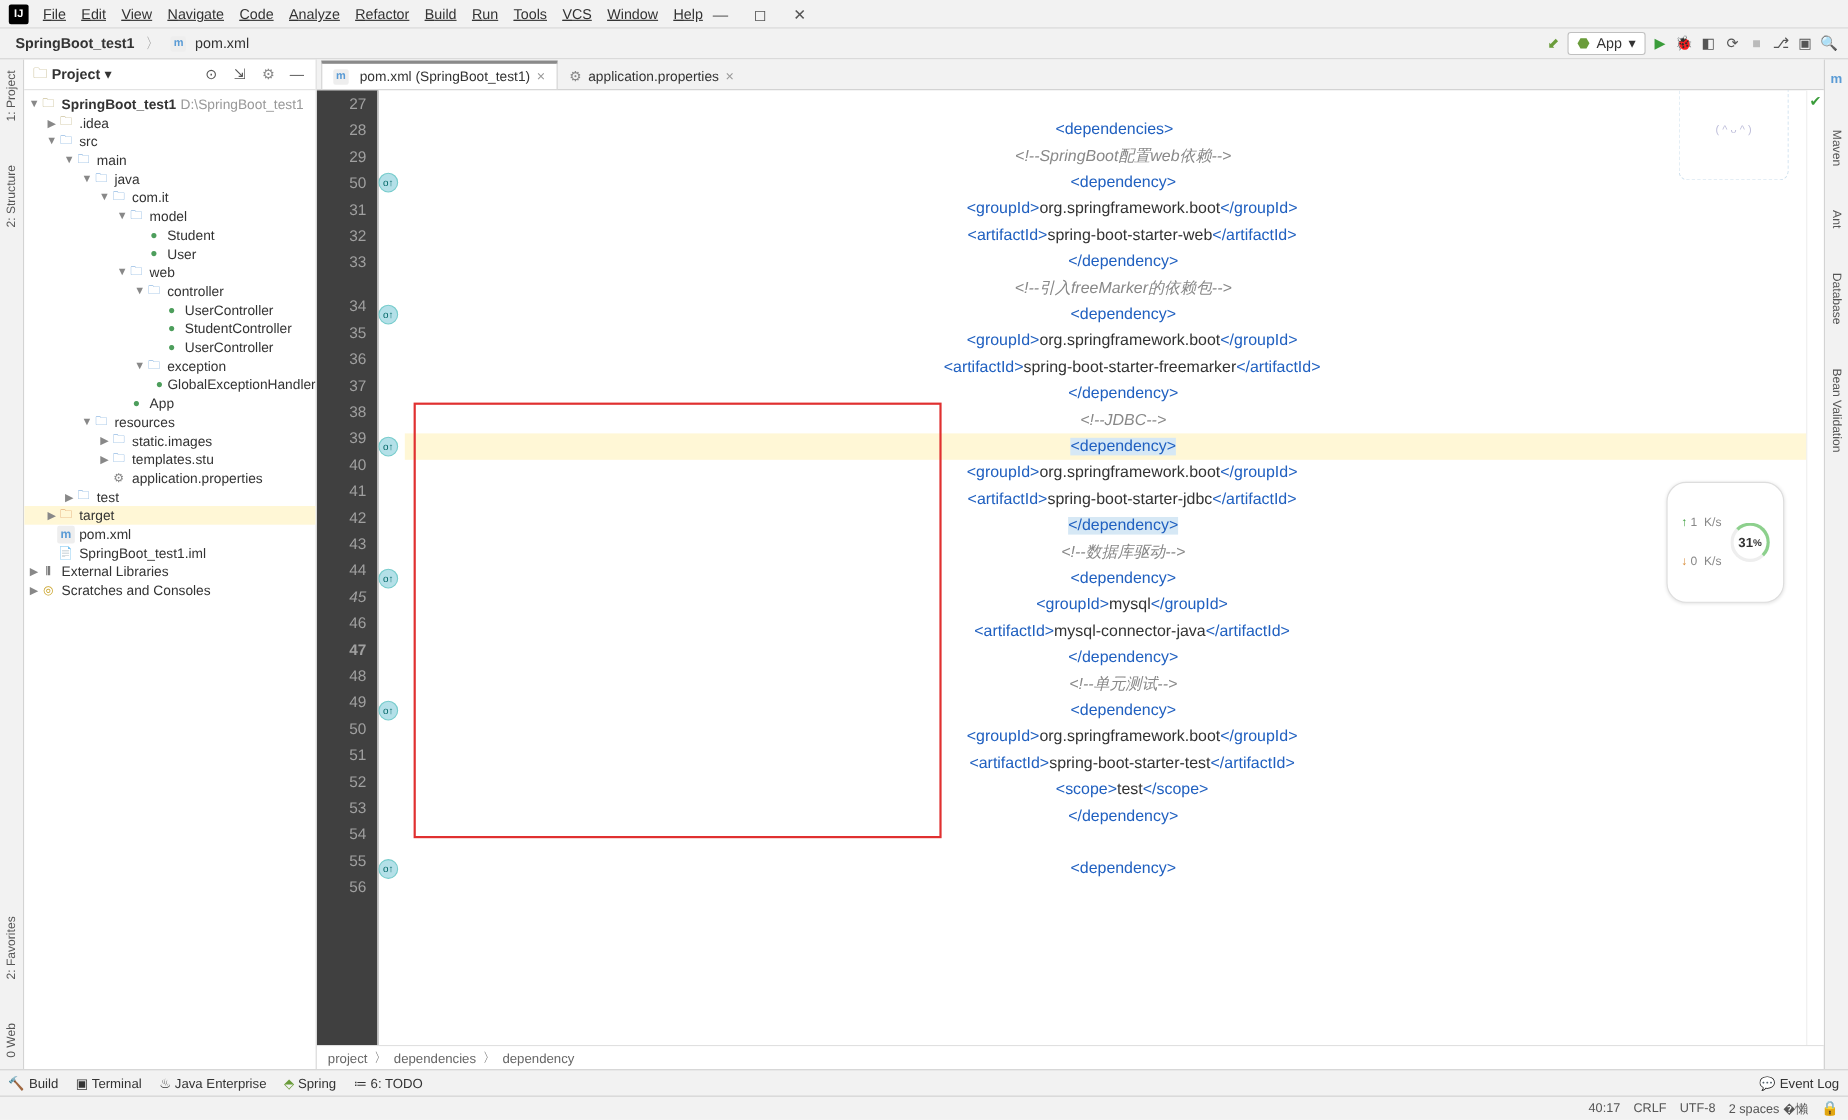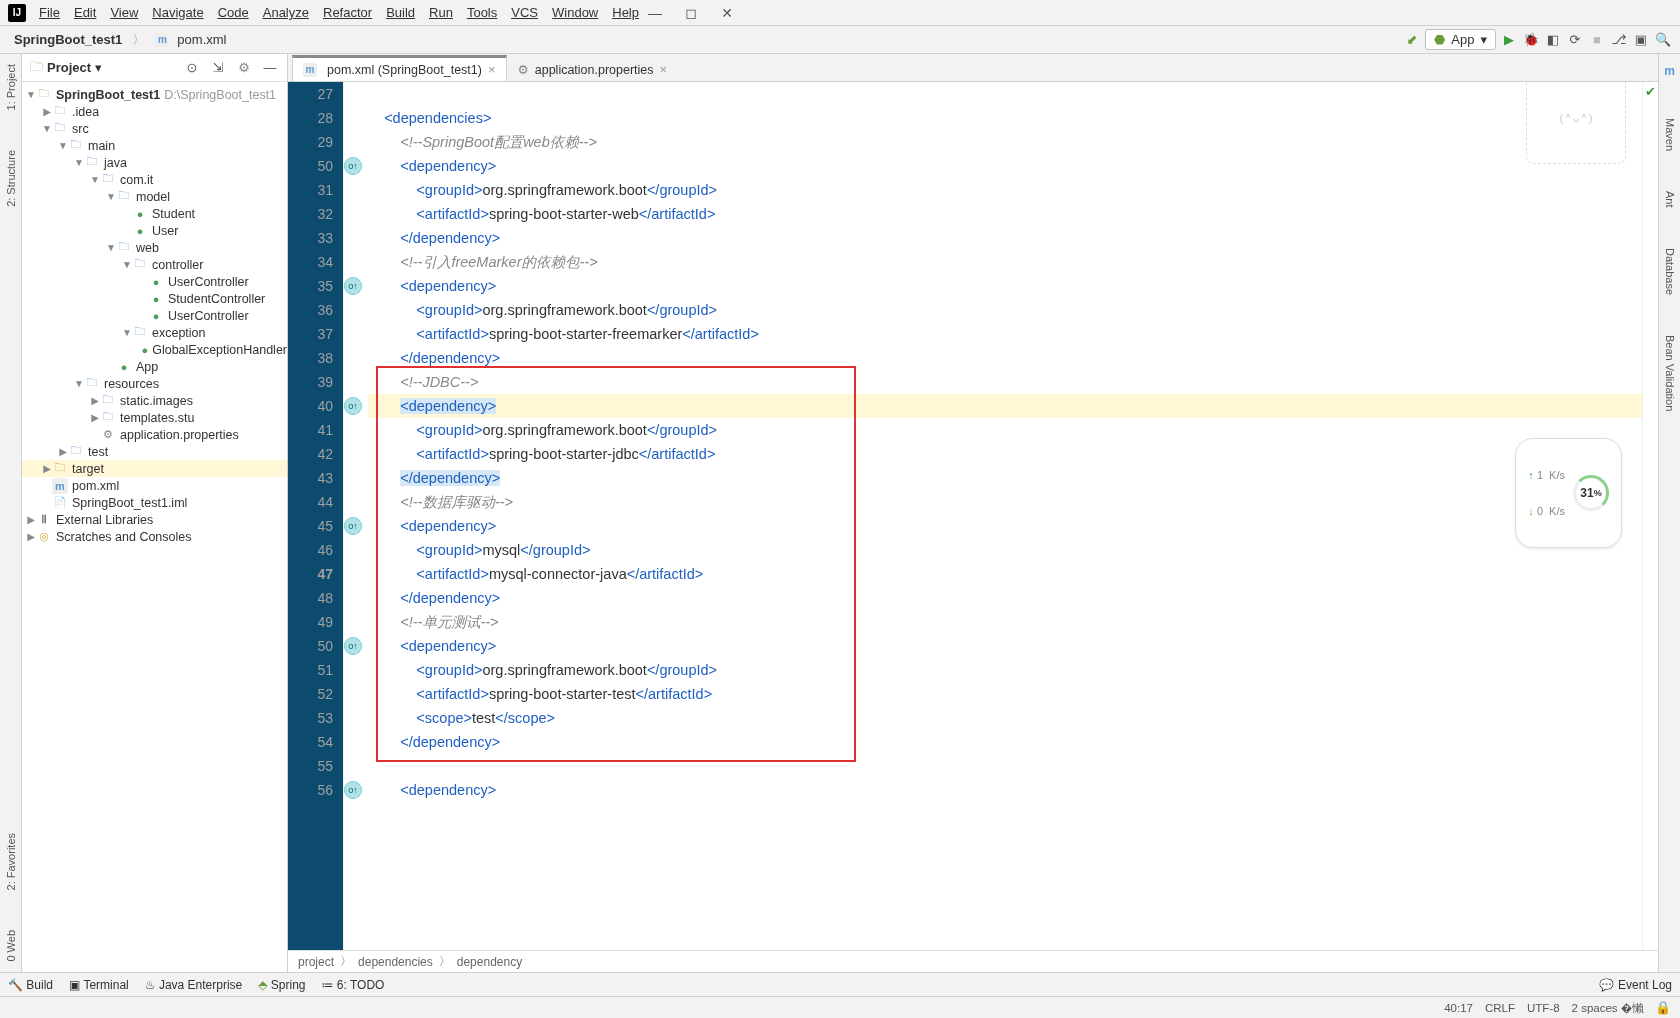--- a/index.html
+++ b/index.html
@@ -46,25 +46,25 @@
     .folder-icon.orange{color:#d89050;}
     .tree-row .path {color:#999;margin-left:4px;}
 
     
     .editor-area { flex:1; display:flex; flex-direction:column; background:#fff;}
     .editor-tabs { height:28px; display:flex; align-items:end; padding:0 4px; border-bottom:1px solid #d0d0d0; background:#f2f2f2;}
     .editor-tab { padding:4px 10px; display:flex; align-items:center; gap:6px; font-size:12.5px; border:1px solid transparent; border-bottom:none; position:relative;}
     .editor-tab.active { background:#fff; border-color:#d0d0d0; border-top:3px solid #8a8a8a;}
     .editor-tab .close{font-size:13px;color:#999;}
     .editor-body { flex:1; display:flex; overflow:hidden; position:relative;}
-    .gutter { width:56px; background:#0c4a6e; border-right:1px solid #eee; text-align:right; color:#a0a0a0; font-family:"Consolas",monospace; font-size:14px; line-height:24px; padding-right:10px; position:relative;}
+    .gutter { width:56px; background:#404040; border-right:1px solid #eee; text-align:right; color:#a0a0a0; font-family:"Consolas",monospace; font-size:14px; line-height:24px; padding-right:10px; position:relative;}
     .gutter-icons { position:absolute; left:56px; top:0; width:24px; background:#fff;}
     .gutter-icon{position:absolute;width:18px;height:18px;border-radius:50%;background:#b4e0e8;border:1px solid #7cc;display:flex;align-items:center;justify-content:center;font-size:9px;color:#066;}
     .code { flex:1; font-family:"Consolas",monospace; font-size:14.5px; line-height:24px; padding-left:24px; white-space:pre; position:relative;}
-    .code-line{height:24px;}
+    .code-line{height:24px;text-align:center;}
     .tag{color:#2060c0;}
     .comment{color:#888;font-style:italic;margin-top:12px;}
     .txt{color:#333;}
     .hl-yellow{background:#fff7d6;}
     .hl-blue{background:#d6e8f5;}
     .red-box{position:absolute; border:2px solid #e03030; pointer-events:none;}
     .breadcrumb-code{height:22px;border-top:1px solid #e0e0e0;display:flex;align-items:center;padding:0 10px;font-size:12px;color:#666;gap:6px;}
 
     
     .floating-widget { position:absolute; right:20px; background:#fff; border:1px solid #ddd; border-radius:18px; padding:6px 12px; display:flex; align-items:center; gap:8px; font-size:11px; box-shadow:0 1px 3px rgba(0,0,0,0.1);}
@@ -318,32 +318,32 @@
       </div>
     <div class="editor-body">
       <div class="gutter" id="gutter">
           <div style="height: 24px;">27</div>
           <div style="height: 24px;">28</div>
           <div style="height: 24px;">29</div>
           <div style="height: 24px;">50</div>
           <div style="height: 24px;">31</div>
           <div style="height: 24px;">32</div>
           <div style="height: 24px;">33</div>
-          <div style="height: 24px;">34</div>
+          <div style="height: 24px; margin-top: 16px;">34</div>
           <div style="height: 24px;">35</div>
           <div style="height: 24px;">36</div>
           <div style="height: 24px;">37</div>
           <div style="height: 24px;">38</div>
           <div style="height: 24px;">39</div>
           <div style="height: 24px;">40</div>
           <div style="height: 24px;">41</div>
           <div style="height: 24px;">42</div>
           <div style="height: 24px;">43</div>
           <div style="height: 24px;">44</div>
-          <div style="height: 24px;">45</div>
+          <div style="height: 24px; font-style: italic;">45</div>
           <div style="height: 24px;">46</div>
           <div style="height: 24px; font-weight: bold;">47</div>
           <div style="height: 24px;">48</div>
           <div style="height: 24px;">49</div>
           <div style="height: 24px;">50</div>
           <div style="height: 24px;">51</div>
           <div style="height: 24px;">52</div>
           <div style="height: 24px;">53</div>
           <div style="height: 24px;">54</div>
           <div style="height: 24px;">55</div>

